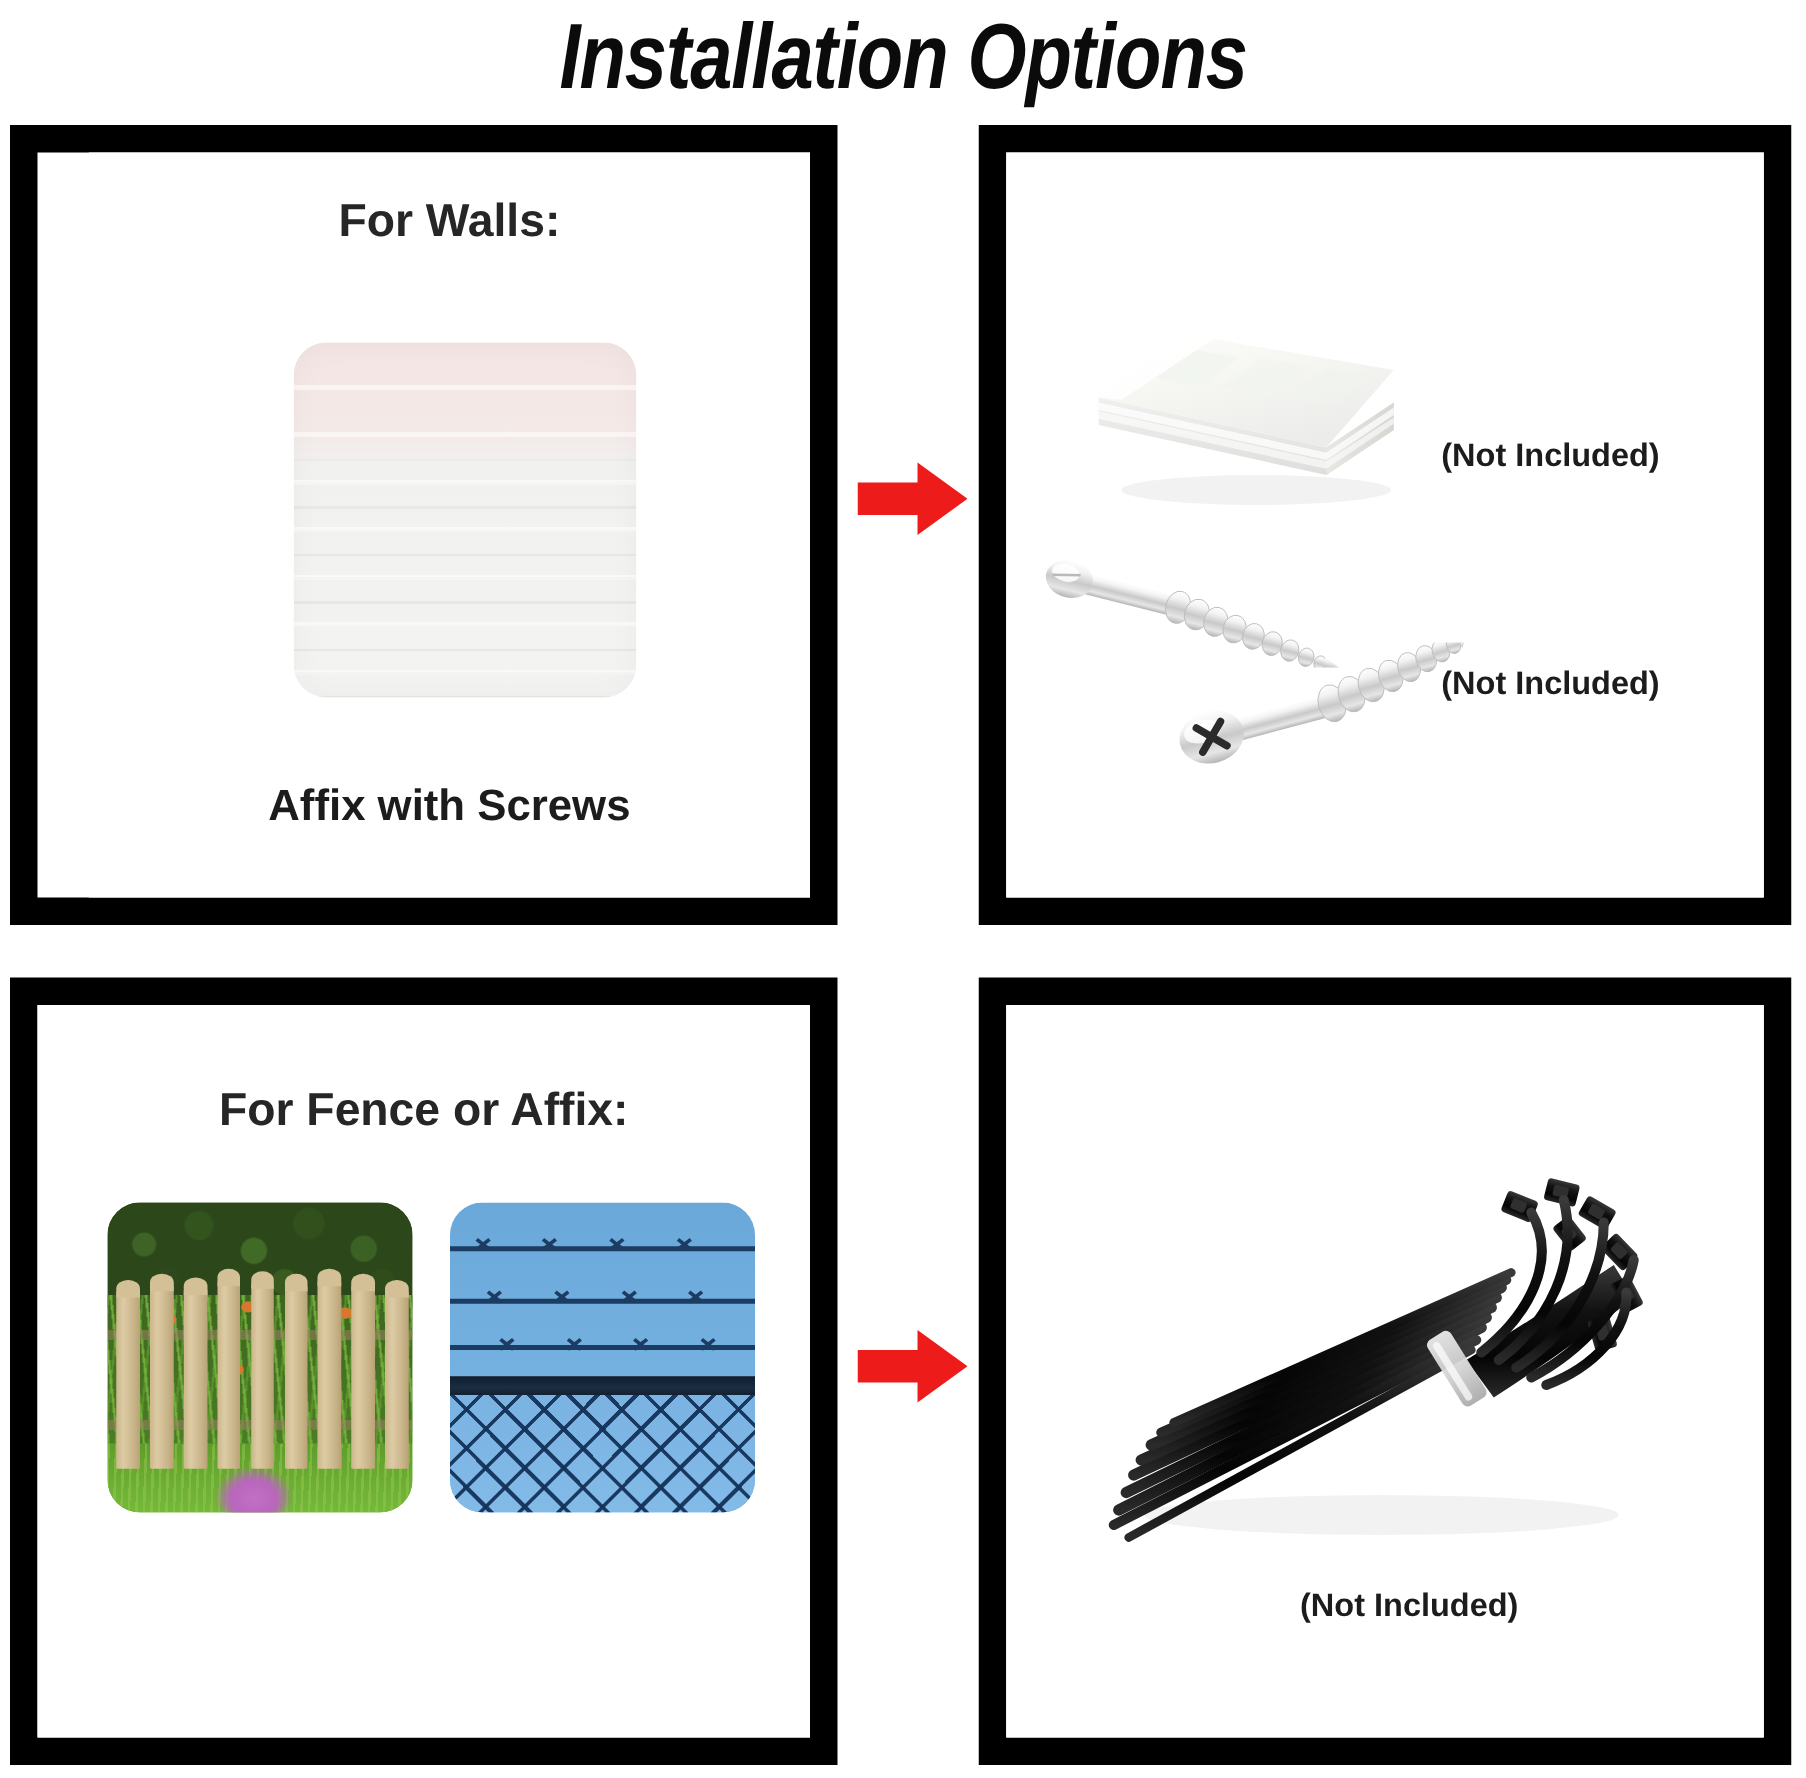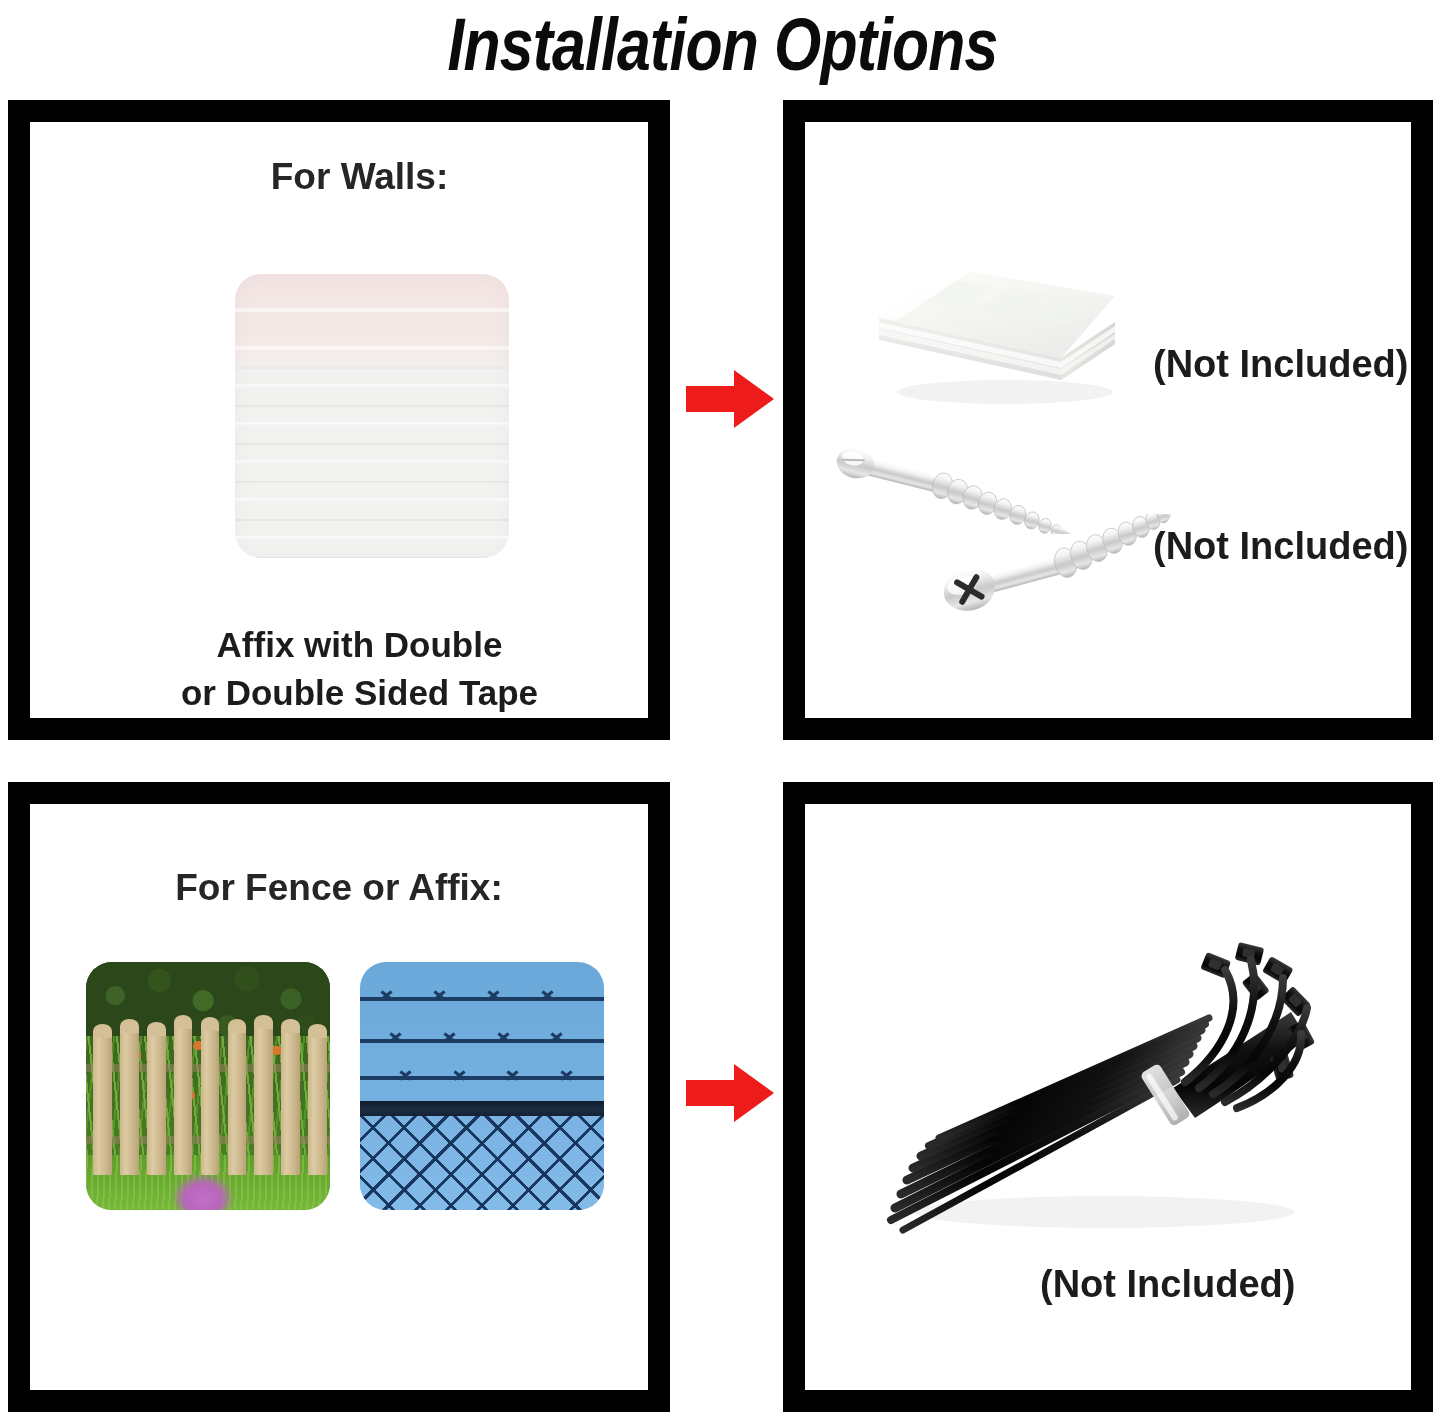--- a/index.html
+++ b/index.html
@@ -80,21 +80,21 @@
   #walls-heading   { top: 33px; }
   #walls-caption-1 { top: 500px; }
   #walls-caption-2 { top: 548px; }
   #fence-heading   { top: 62px; }
   #fence-caption   { top: 487px; }
 
   
   .not-included {
     position: absolute;
     font-weight: bold;
-    font-size: 38px;
+    font-size: 26px;
     line-height: 40px;
     color: #1c1c1c;
     white-space: nowrap;
   }
   #ni-tape  { left: 348px; top: 222px; }
   #ni-screw { left: 348px; top: 404px; }
   #ni-ties  { left: 235px; top: 460px; }
 
   
   .red-arrow {
@@ -311,22 +311,21 @@
 
 <div id="page-title">Installation Options</div>
 
 <div class="panel" id="panel-walls">
   <div class="panel-inner">
 
     <div class="panel-heading" id="walls-heading">For Walls:</div>
 
     <div id="wall-swatch"></div>
 
-    <div class="panel-caption" id="walls-caption-1">Affix with Double</div>
-    <div class="panel-caption" id="walls-caption-2">or Double Sided Tape</div>
+    <div class="panel-caption" id="walls-caption-1">Affix with Screws</div>
 
   </div>
 </div>
 
 <svg class="red-arrow" id="arrow-top" viewBox="0 0 88 62">
   <polygon points="0,18 48,18 48,2 88,31 48,60 48,44 0,44" fill="#ee1b1b"></polygon>
 </svg>
 
 <div class="panel" id="panel-hardware">
   <div class="panel-inner">

